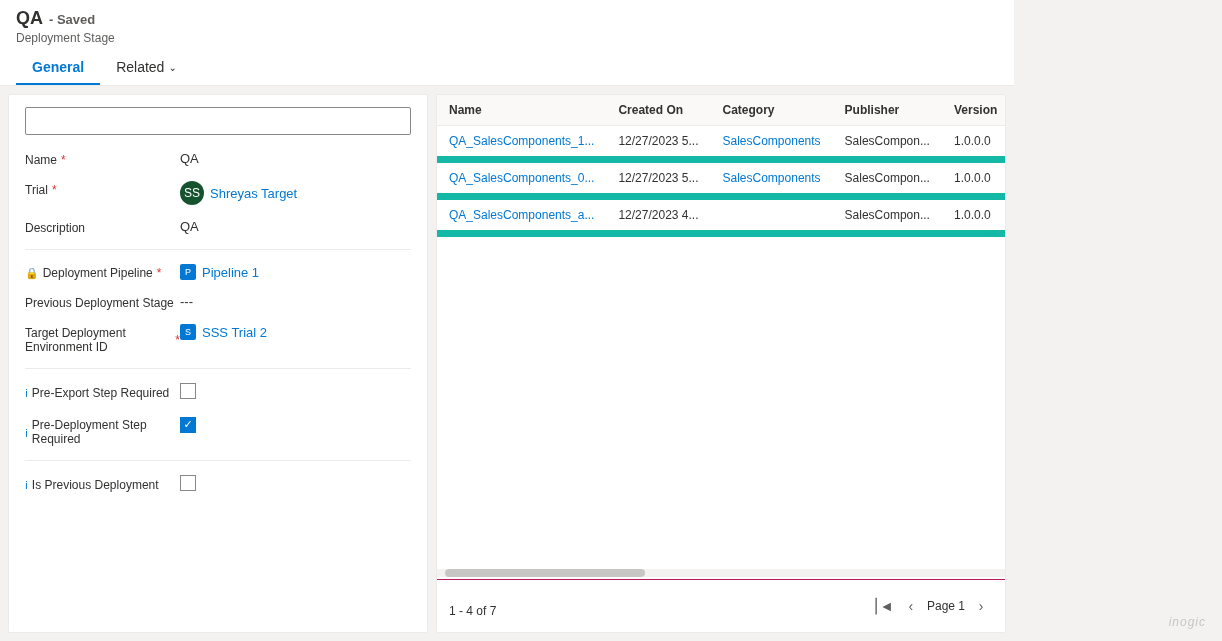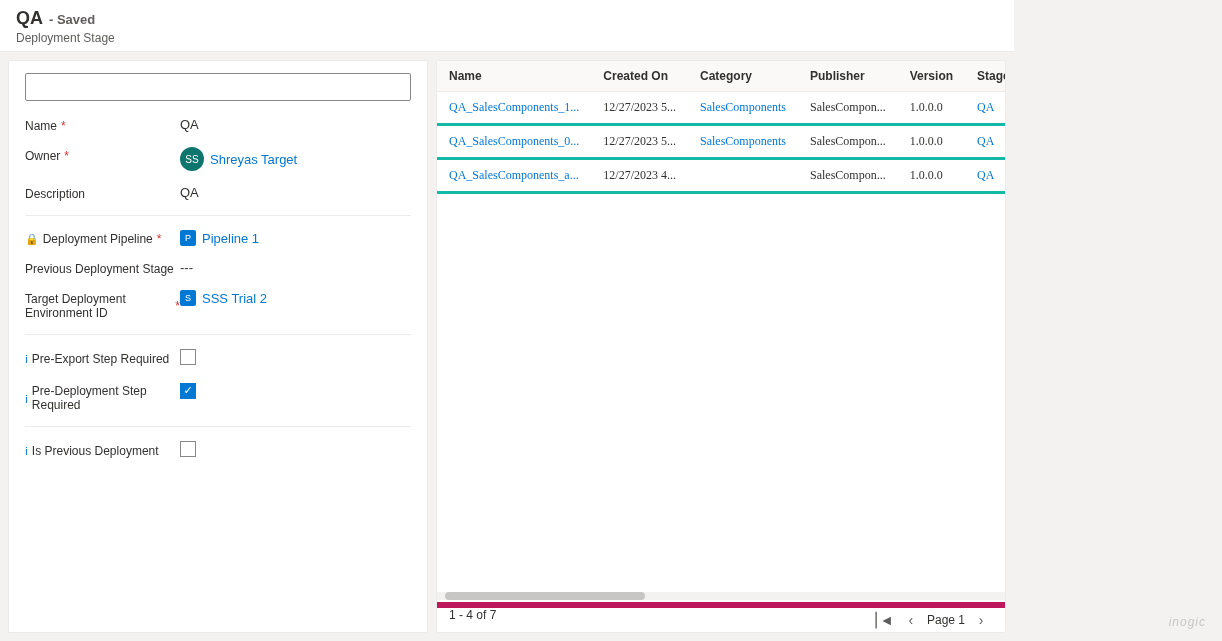--- a/index.html
+++ b/index.html
@@ -134,24 +134,24 @@
       display: inline-flex;
       align-items: center;
       justify-content: center;
       font-size: 9px;
       color: #fff;
       flex-shrink: 0;
     }
     .avatar {
       width: 24px;
       height: 24px;
-      background: #0f766e;
+      background: #14532d;
       border-radius: 50%;
       color: #fff;
-      font-size: 10px;
+      font-size: 12px;
       display: inline-flex;
       align-items: center;
       justify-content: center;
       flex-shrink: 0;
     }
     .owner-row {
       display: flex;
       align-items: center;
       gap: 6px;
     }
@@ -216,23 +216,22 @@
       text-align: left;
       font-size: 12px;
       font-weight: 600;
       color: #323130;
       white-space: nowrap;
     }
     td {
       padding: 8px 12px;
       font-size: 12px;
       color: #323130;
-      border-bottom: 3px solid #14b8a6;
+      border-bottom: 7px solid #14b8a6;
       white-space: nowrap;
-      font-family: Liberation Serif, serif;
     }
     td.link {
       color: #0078d4;
       cursor: pointer;
     }
     .scrollbar-track {
       height: 8px;
       background: #f3f2f1;
       margin: 2px 0;
       position: relative;
@@ -241,24 +240,24 @@
       height: 8px;
       background: #c8c6c4;
       border-radius: 4px;
       position: absolute;
       left: 8px;
       width: 200px;
     }
     
     .pagination {
       display: flex;
-      align-items: flex-start;
+      align-items: flex-end;
       justify-content: space-between;
-      padding: 0 12px;
-      border-top: 6px solid #be185d;
+      padding: 14px 12px;
+      border-top: 1px solid #be185d;
       font-size: 12px;
       color: #323130;
     }
     .pagination-controls {
       display: flex;
       align-items: center;
       gap: 4px;
     }
     .pag-btn {
       width: 24px;
@@ -288,41 +287,50 @@
 
 <div class="page-container">
 
   <div class="header">
     <div class="header-title-row">
       <span class="header-main-title">QA</span>
       <span class="header-saved">- Saved</span>
     </div>
     <div class="header-subtitle">Deployment Stage</div>
 
+    <div class="tabs">
+      <div class="tab active">
+        <span>General</span>
+      </div>
+      <div class="tab">
+        <span>Related</span>
+        <span class="tab-chevron">⌄</span>
+      </div>
+    </div>
   </div>
 
   <div class="main-body">
 
     <div class="left-panel">
       
       <input class="search-box" type="text" style="">
 
       
       <div class="form-field">
         <div class="field-label">
           <span>Name</span>
           <span class="field-required">*</span>
         </div>
         <div class="field-value">QA</div>
       </div>
 
       
       <div class="form-field">
         <div class="field-label">
-          <span>Owner</span>
+          <span>Trial</span>
           <span class="field-required">*</span>
         </div>
         <div class="field-value">
           <div class="owner-row">
             <div class="avatar">SS</div>
             <span class="blue-link" style="color:#0078d4;cursor:pointer;">Shreyas Target</span>
           </div>
         </div>
       </div>
 

